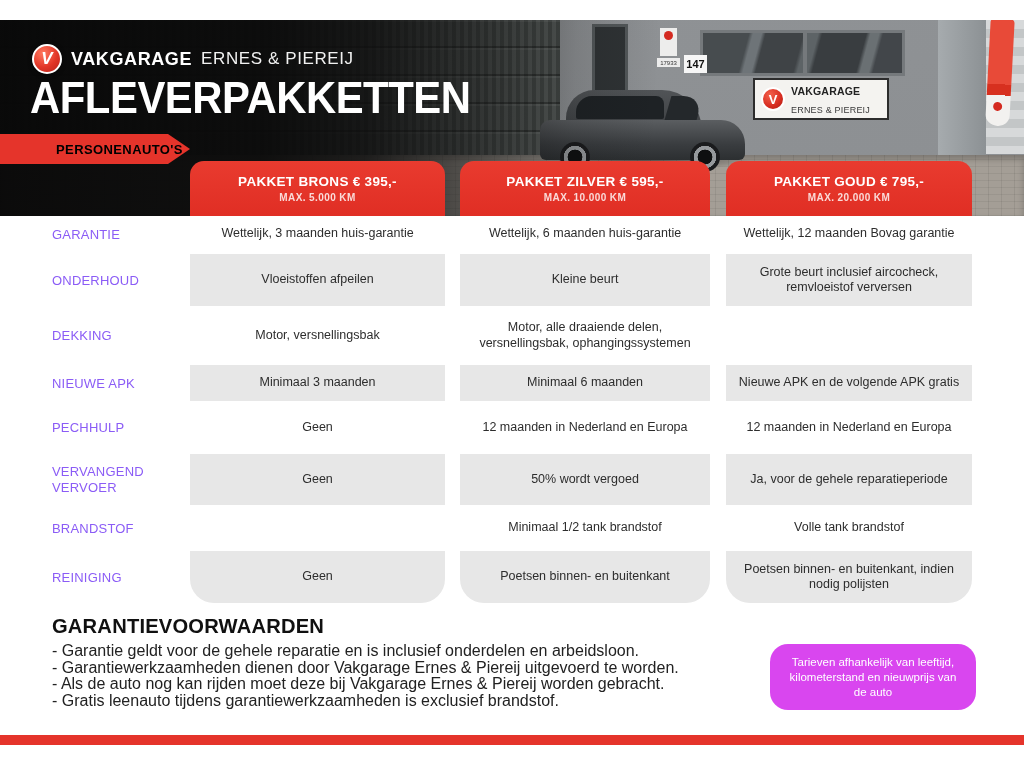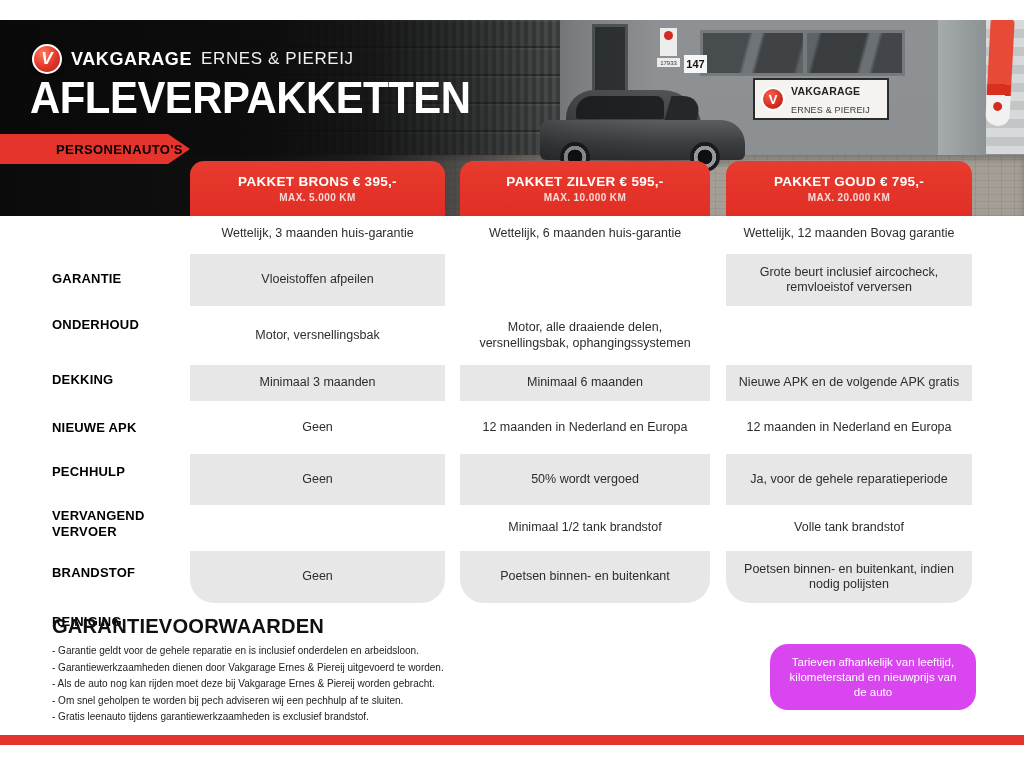--- a/index.html
+++ b/index.html
@@ -74,31 +74,31 @@
   
   .pkg { position:absolute; top:161px; height:55px; background:linear-gradient(180deg,#e93b2f,#e02e24);
          border-radius:14px 14px 0 0; display:flex; flex-direction:column; align-items:center; justify-content:center; z-index:6; }
   .pkg-name { color:#fff; font-size:13.5px; font-weight:800; letter-spacing:.3px; }
   .pkg-limit { color:rgba(255,255,255,.82); font-size:10px; font-weight:600; letter-spacing:.4px; margin-top:3px; }
 
   
   .tbl { position:absolute; left:0; top:216px; width:1024px; }
   .row { position:relative; width:1024px; }
   .row-label { position:absolute; left:52px; top:50%; transform:translateY(-50%); width:132px;
-         font-size:13px; font-weight:700; color:#000000; letter-spacing:.2px; line-height:16px;margin-top:44px; }
+         font-size:13px; font-weight:400; color:#8b5cf6; letter-spacing:.2px; line-height:16px; }
   .cell { position:absolute; top:1px; height:calc(100% - 3px); display:flex; align-items:center; justify-content:center;
          text-align:center; font-size:12.5px; color:#2d2d2d; line-height:15.5px; padding:2px 12px; }
   .cell.shaded { background:#e7e7e7; }
   .cell.last { border-radius:0 0 24px 24px; }
 
   
   .cond-title { position:absolute; left:52px; top:614px; font-size:21px; font-weight:900; color:#101010;
          letter-spacing:.2px; transform:scaleX(.96); transform-origin:left; }
   .cond-list { position:absolute; left:52px; top:643px; list-style:none; }
-  .cond-list li { font-size:10px; color:#222; line-height:16.5px; }
+  .cond-list li { font-size:16px; color:#222; line-height:16.5px; }
 
   .note-box { position:absolute; left:770px; top:644px; width:206px; min-height:66px; background:#d946ef;
          border-radius:18px; color:#fff; font-size:11.5px; line-height:15px; text-align:center;
          display:flex; align-items:center; justify-content:center; padding:8px 12px; }
 
   .bottom-bar { position:absolute; left:0; top:735px; width:1024px; height:10px; background:#e5342b; }
 </style>
 </head>
 <body>
 
@@ -167,20 +167,21 @@
   <div class="tbl" id="table-rows">
       <div class="row" style="height: 37px;">
         <div class="row-label">GARANTIE</div>
         <div class="cell" style="left:190px;width:255px">Wettelijk, 3 maanden huis-garantie</div>
         <div class="cell" style="left:460px;width:250px">Wettelijk, 6 maanden huis-garantie</div>
         <div class="cell" style="left:726px;width:246px">Wettelijk, 12 maanden Bovag garantie</div>
       </div>
       <div class="row" style="height: 55px;">
         <div class="row-label">ONDERHOUD</div>
         <div class="cell shaded" style="left:190px;width:255px">Vloeistoffen afpeilen</div>
+        <div class="cell shaded" style="left:460px;width:250px">Kleine beurt</div>
         <div class="cell shaded" style="left:726px;width:246px">Grote beurt inclusief aircocheck, remvloeistof verversen</div>
       </div>
       <div class="row" style="height: 56px;">
         <div class="row-label">DEKKING</div>
         <div class="cell" style="left:190px;width:255px">Motor, versnellingsbak</div>
         <div class="cell" style="left:460px;width:250px">Motor, alle draaiende delen, versnellingsbak, ophangingssystemen</div>
       </div>
       <div class="row" style="height: 39px;">
         <div class="row-label">NIEUWE APK</div>
         <div class="cell shaded" style="left:190px;width:255px">Minimaal 3 maanden</div>
@@ -210,20 +211,19 @@
         <div class="cell shaded last" style="left:460px;width:250px">Poetsen binnen- en buitenkant</div>
         <div class="cell shaded last" style="left:726px;width:246px">Poetsen binnen- en buitenkant, indien nodig polijsten</div>
       </div>
     </div>
 
   <div class="cond-title">GARANTIEVOORWAARDEN</div>
   <ul class="cond-list" id="cond-list">
       <li>- Garantie geldt voor de gehele reparatie en is inclusief onderdelen en arbeidsloon.</li>
       <li>- Garantiewerkzaamheden dienen door Vakgarage Ernes &amp; Piereij uitgevoerd te worden.</li>
       <li>- Als de auto nog kan rijden moet deze bij Vakgarage Ernes &amp; Piereij worden gebracht.</li>
-      <li>- Om snel geholpen te worden bij pech adviseren wij een pechhulp af te sluiten.</li>
       <li>- Gratis leenauto tijdens garantiewerkzaamheden is exclusief brandstof.</li>
     </ul>
 
   <div class="note-box">Tarieven afhankelijk van leeftijd, kilometerstand en nieuwprijs van de auto</div>
 
   <div class="bottom-bar"></div>
 </div>
 
 </body></html>

